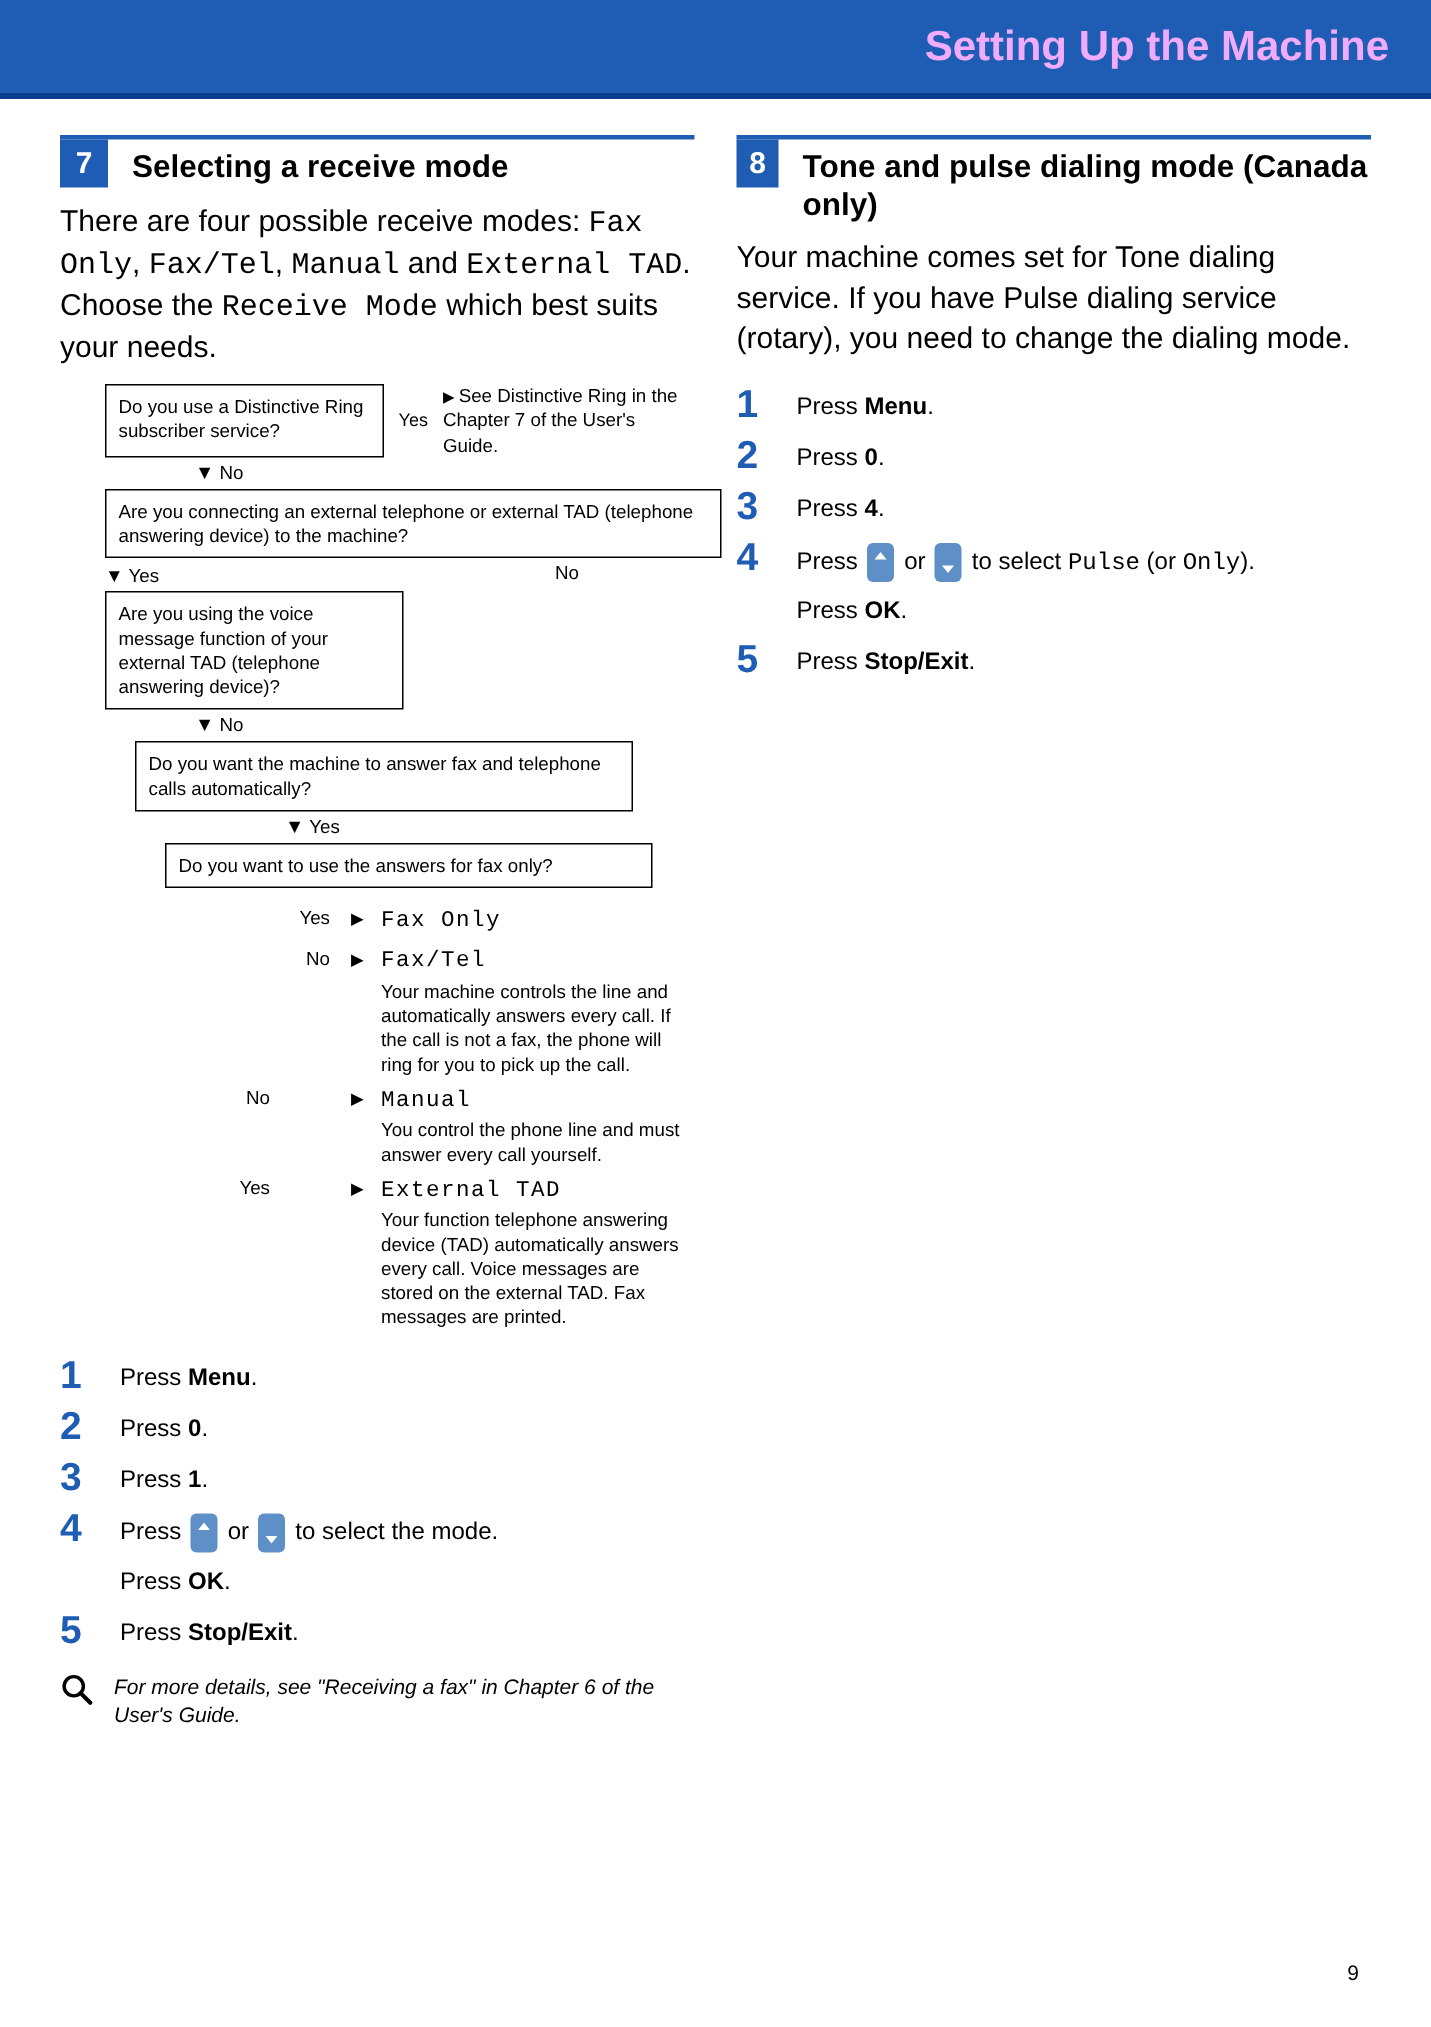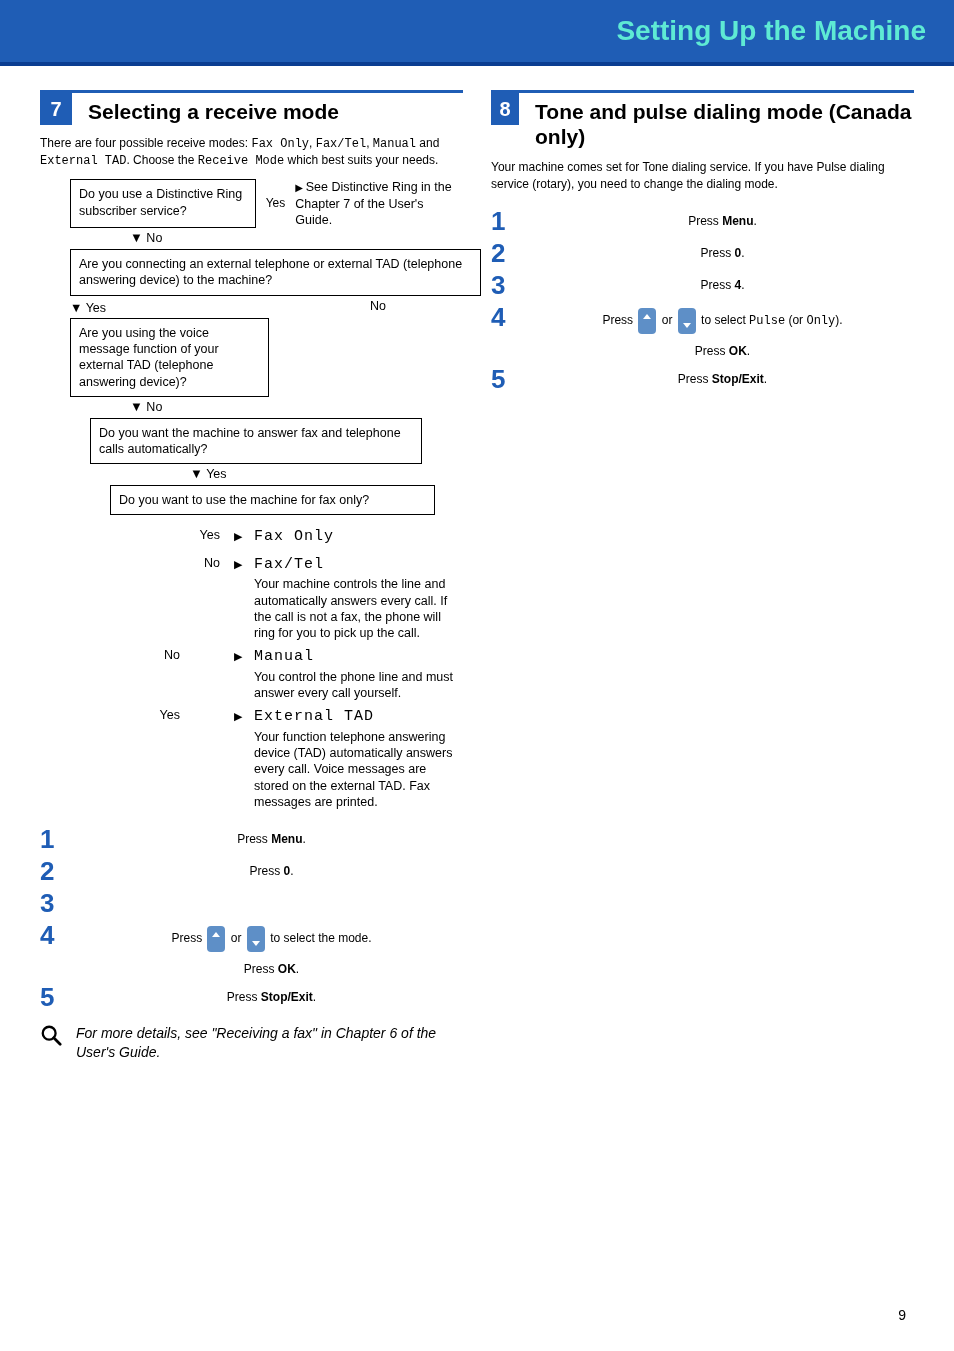--- a/index.html
+++ b/index.html
@@ -17,21 +17,21 @@
     box-sizing: border-box;
     padding: 0;
   }
   .header-band {
     background: #1f5db5;
     height: 62px;
     display: flex;
     align-items: center;
     justify-content: flex-end;
     padding-right: 28px;
-    color: #5eead4;
+    color: #f0abfc;
     font-weight: bold;
     font-size: 28px;
     border-bottom: 4px solid #0a3d91;
   }
   .columns {
     display: flex;
     gap: 28px;
     padding: 24px 40px 0 40px;
   }
   .col {
@@ -57,21 +57,21 @@
     align-items: center;
     justify-content: center;
     margin-top: -6px;
   }
   .section-title {
     font-weight: bold;
     font-size: 21px;
     line-height: 1.2;
   }
   .body-text {
-    font-size: 12px;
+    font-size: 20px;
     line-height: 1.35;
     margin-bottom: 10px;
   }
   .mono { font-family: "Courier New", Courier, monospace; }
 
   
   .flow {
     margin: 6px 0 15px 30px;
     font-size: 12.5px;
     line-height: 1.3;
@@ -147,23 +147,22 @@
   .step-num {
     color: #1f5db5;
     font-weight: 900;
     font-size: 26px;
     width: 24px;
     line-height: 1;
   }
   .step-body {
     flex: 1;
     padding-top: 4px;
-    font-size: 12px;
+    font-size: 16px;
     line-height: 1.5;
-    text-align: center;
   }
   .step-body .gap {
     display: block;
     height: 8px;
   }
   .bold { font-weight: bold; }
   .arrow-key {
     display: inline-block;
     width: 18px;
     height: 26px;
@@ -252,21 +251,21 @@
         </div>
 
         <div class="fl-row" style="align-items:flex-start;">
           <div class="fl-box" style="width:46%;">Are you using the voice message function of your external TAD (telephone answering device)?</div>
         </div>
         <div class="fl-down"><span class="glyph">▼</span> <span>No</span></div>
 
         <div class="fl-box" style="width:80%; margin-left:20px;">Do you want the machine to answer fax and telephone calls automatically?</div>
         <div class="fl-down" style="padding-left:120px;"><span class="glyph">▼</span> <span>Yes</span></div>
 
-        <div class="fl-box" style="width:78%; margin-left:40px;">Do you want to use the machine for fax only?</div>
+        <div class="fl-box" style="width:78%; margin-left:40px;">Do you want to use the answers for fax only?</div>
 
         <div style="height:8px;"></div>
 
         <div class="outcome-row">
           <div class="outcome-label">Yes</div>
           <div class="outcome-arrow">▶</div>
           <div class="outcome-body">
             <span class="outcome-name">Fax Only</span>
           </div>
         </div>
@@ -307,20 +306,23 @@
           </div>
         </div>
         <div class="step">
           <div class="step-num">2</div>
           <div class="step-body">
             <span>Press </span><span class="bold">0</span><span>.</span>
           </div>
         </div>
         <div class="step">
           <div class="step-num">3</div>
+          <div class="step-body">
+            <span>Press </span><span class="bold">1</span><span>.</span>
+          </div>
         </div>
         <div class="step">
           <div class="step-num">4</div>
           <div class="step-body">
             <span>Press </span><span class="arrow-key up"></span><span> or </span><span class="arrow-key down"></span><span> to select the mode.</span>
             <span class="gap"></span>
             <span>Press </span><span class="bold">OK</span><span>.</span>
           </div>
         </div>
         <div class="step">

